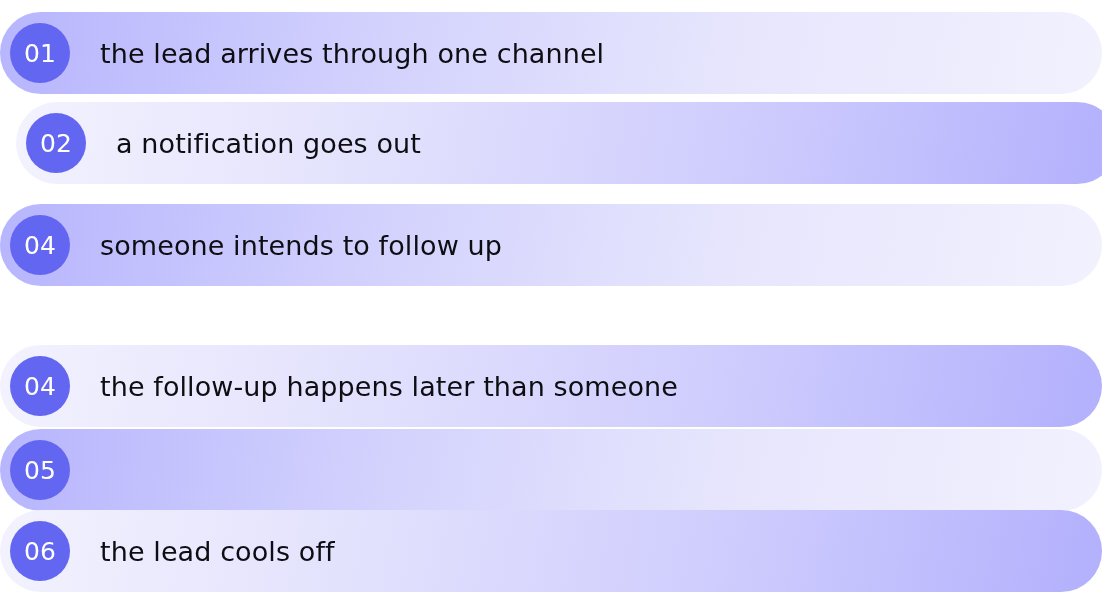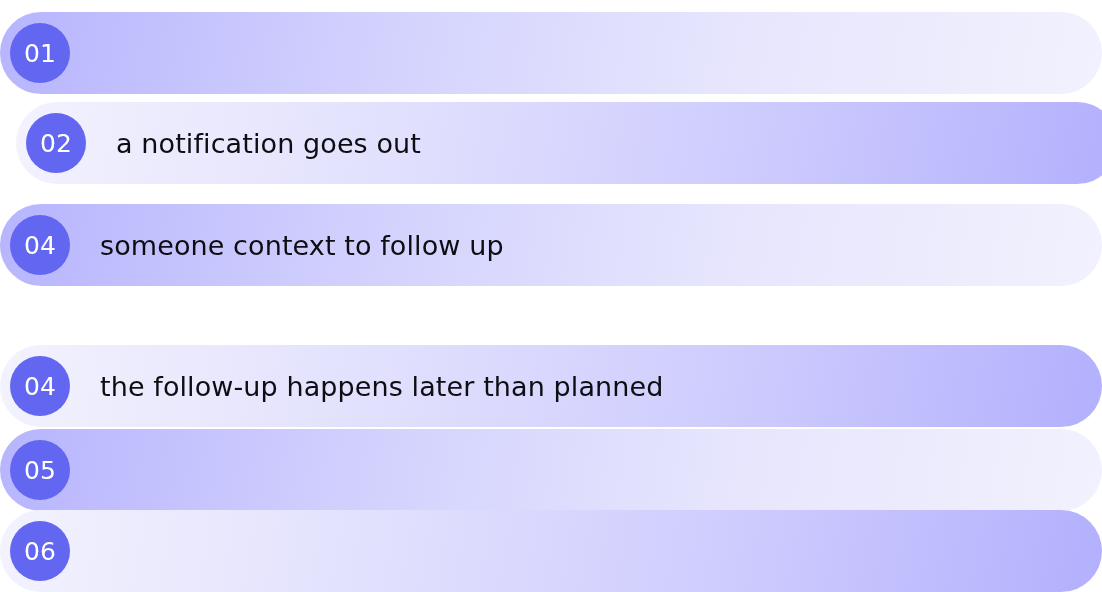--- a/index.html
+++ b/index.html
@@ -14,32 +14,34 @@
            font-size: 25px; font-weight: 400; letter-spacing: 0px; }
     .label { position: absolute; left: 100px; color: #0d0d12; font-size: 27px; font-weight: 400;
              letter-spacing: 0.1px; white-space: nowrap; }
   </style>
 </head>
 <body>
 
 <div>
   <div class="row odd" style="top:12px;">
     <div class="num">01</div>
+    <div class="label">the lead arrives through one channel</div>
   </div>
   <div class="row even" style="top:102px;margin-left:16px;">
     <div class="num">02</div>
     <div class="label">a notification goes out</div>
   </div>
   <div class="row odd" style="top:204px;">
     <div class="num">04</div>
-    <div class="label">someone context to follow up</div>
+    <div class="label">someone intends to follow up</div>
   </div>
   <div class="row even" style="top:306px;margin-top:39px;">
     <div class="num">04</div>
-    <div class="label">the follow-up happens later than planned</div>
+    <div class="label">the follow-up happens later than someone</div>
   </div>
   <div class="row odd" style="top:429px;">
     <div class="num">05</div>
   </div>
   <div class="row even" style="top:510px;padding-left:9px;">
     <div class="num">06</div>
+    <div class="label">the lead cools off</div>
   </div>
 </div>
 
 </body></html>

